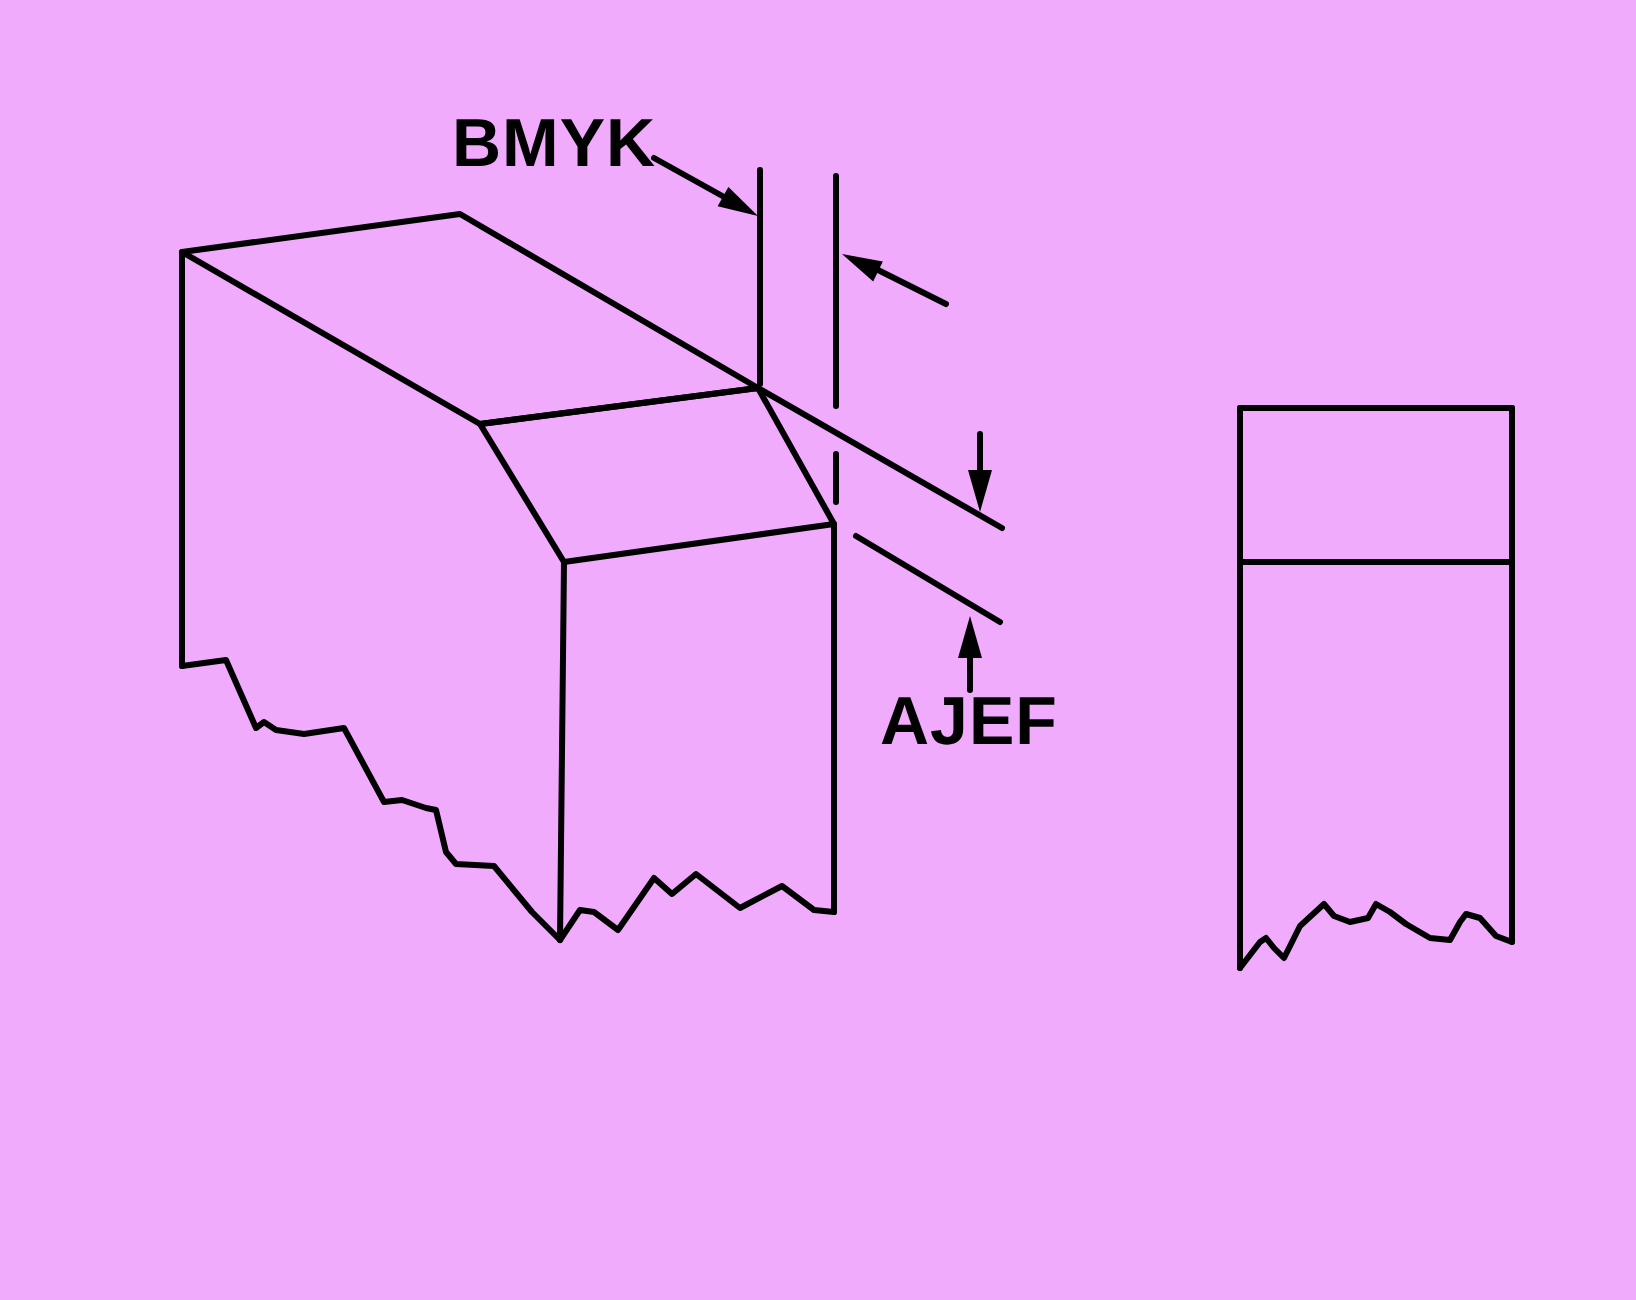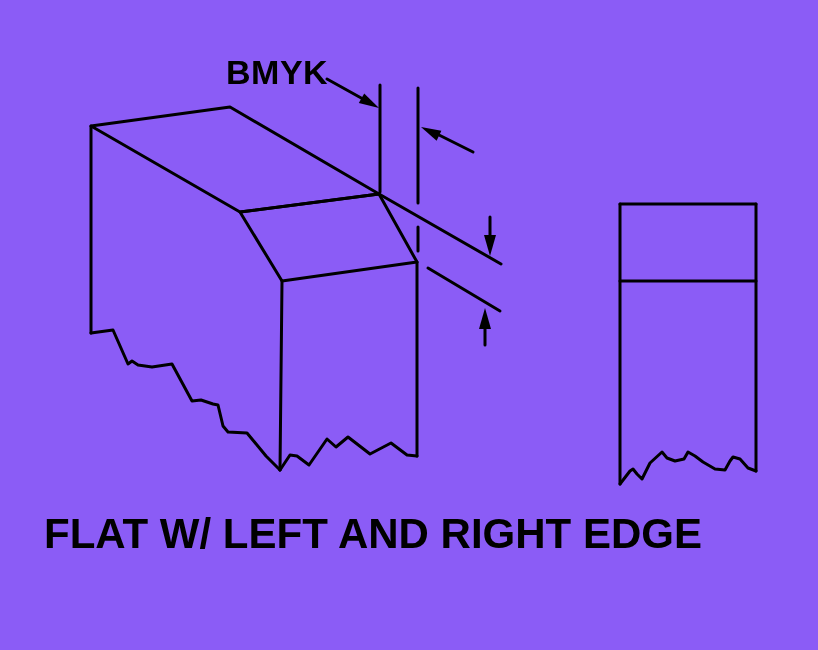--- a/index.html
+++ b/index.html
@@ -5,21 +5,21 @@
   html, body {
     margin: 0;
     padding: 0;
     background: #ffffff;
     font-family: "Liberation Sans", sans-serif;
   }
   #canvas {
     position: relative;
     width: 818px;
     height: 650px;
-    background: #8b5cf6;
+    background: #f0abfc;
     overflow: hidden;
   }
   #linework {
     position: absolute;
     left: 0;
     top: 0;
   }
   .dim-label {
     position: absolute;
     font-weight: bold;
@@ -104,17 +104,17 @@
         <path d="M 620,484 L 630,471 L 633,469 L 637,474 L 642,479 L 650,463
                  L 662,452 L 667,458 L 675,461 L 684,459 L 688,452 L 695,456
                  L 703,462 L 715,469 L 725,470 L 730,461 L 733,457 L 740,459
                  L 748,468 L 756,471"></path>
       </g>
     </g>
   </svg>
 
   <div class="dim-label" style="left:226px; top:55px;">BMYK</div>
 
+  <div class="dim-label" style="left:440px; top:344px;">AJEF</div>
 
-  <div class="caption-line" style="left:44px; top:513px;">FLAT W/ LEFT AND RIGHT EDGE</div>
 
 
 </div>
 
 </body></html>

